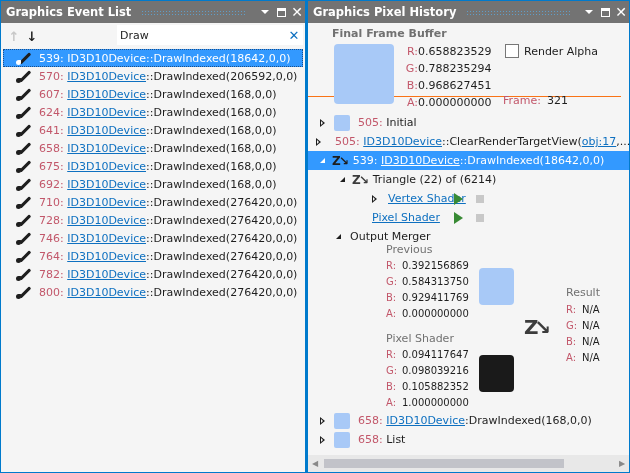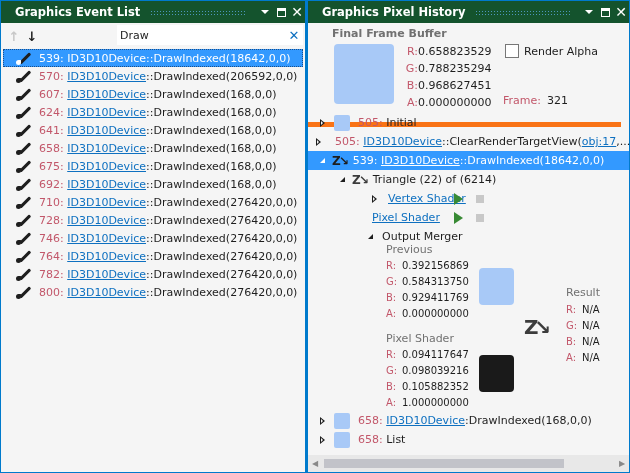--- a/index.html
+++ b/index.html
@@ -3,21 +3,21 @@
 <meta charset="utf-8">
 <style>
   * { box-sizing: border-box; margin: 0; padding: 0; }
   html, body { width: 630px; height: 473px; overflow: hidden; background: #007acc; }
   body { font-family: "DejaVu Sans", "Liberation Sans", sans-serif; font-size: 11px; color: #1e1e1e; position: relative; }
 
   .panel { position: absolute; top: 0; height: 473px; background: #f5f5f5; border: 1px solid #007acc; }
   #left { left: 0; width: 306px; }
   #right { left: 306px; width: 324px; border-left: 2px solid #007acc; }
 
-  .titlebar { height: 22px; background: #14532d; color: #fff; display: flex; align-items: center; padding-left: 14px; font-weight: bold; font-size: 11.5px; position: relative; }
+  .titlebar { height: 22px; background: #737373; color: #fff; display: flex; align-items: center; padding-left: 5px; font-weight: bold; font-size: 11.5px; position: relative; }
   .titlebar .grip { flex: 1; height: 5px; margin: 0 10px; background-image: radial-gradient(#5aa7dd 1px, transparent 1px); background-size: 3px 3px; opacity: .8; }
   .titlebar .tb-btn { width: 16px; height: 16px; display: flex; align-items: center; justify-content: center; color: #fff; font-weight: bold; cursor: pointer; }
   .tb-dropdown { width: 0; height: 0; border-left: 4px solid transparent; border-right: 4px solid transparent; border-top: 4px solid #fff; }
   .tb-max { width: 9px; height: 9px; border: 1.5px solid #fff; border-top-width: 3px; }
   .tb-close { font-size: 14px; line-height: 14px; }
 
   
   .toolbar { height: 26px; display: flex; align-items: center; padding-left: 4px; }
   .arrow-btn { width: 18px; height: 18px; display: flex; align-items: center; justify-content: center; font-size: 13px; font-weight: bold; cursor: pointer; }
   .arrow-up { color: #c8c8c8; }
@@ -32,21 +32,21 @@
   .brush { width: 16px; height: 16px; margin-right: 8px; position: relative; }
   .brush::before { content: ""; position: absolute; left: 3px; top: 7px; width: 14px; height: 2.5px; background: #1e1e1e; transform: rotate(-45deg); border-radius: 1px; }
   .brush::after { content: ""; position: absolute; left: 1px; top: 10px; width: 5px; height: 5px; background: #1e1e1e; border-radius: 50% 10% 50% 50%; }
   .selected .brush::before, .selected .brush::after { background: #fff; }
   .selected .brush::before { background: #1e1e1e; }
   .ev-num { color: #c2576a; }
   .selected .ev-num { color: #fff; }
   .ev-link { color: #0e70c0; text-decoration: underline; }
 
   
-  .ffb { position: relative; height: 104px; border-bottom: 5px solid #f97316; margin: 0 8px 0 0; }
+  .ffb { position: relative; height: 74px; border-bottom: 1px solid #f97316; margin: 0 8px 0 0; }
   .ffb-title { position: absolute; left: 24px; top: 4px; color: #717171; font-weight: bold; font-size: 11px; }
   .swatch { position: absolute; border-radius: 4px; }
   .ffb-swatch { left: 26px; top: 21px; width: 60px; height: 60px; background: #a8c9f7; }
   .rgba { position: absolute; line-height: 17px; font-size: 11px; }
   .ch { color: #c2576a; display: inline-block; width: 16px; }
   .render-alpha { position: absolute; left: 197px; top: 21px; display: flex; align-items: center; gap: 5px; cursor: pointer; }
   .cb { width: 14px; height: 14px; background: #fff; border: 1px solid #777; }
   .fp { position: absolute; left: 195px; top: 69px; line-height: 18px; }
   .fp .lab { color: #c2576a; display: inline-block; width: 44px; }
 
@@ -182,21 +182,21 @@
         </span>
       <span style="margin-left:8px;" class="tlink">Vertex Shader</span>
       <span class="play" style="left:146px;"></span>
       <span class="stop" style="left:168px;"></span>
     </div>
     <div class="trow" style="padding-left:64px;">
       <span class="tlink">Pixel Shader</span>
       <span class="play" style="left:146px;"></span>
       <span class="stop" style="left:168px;"></span>
     </div>
-    <div class="trow" style="padding-left:56px;">
+    <div class="trow" style="padding-left:24px;">
       <span class="exp">
           <span class="exp-open"></span>
         </span>
       <span style="margin-left:6px;">Output Merger</span>
     </div>
   </div>
 
   <span class="om-label" style="left:78px; top:242px;">Previous</span>
   <div class="om-vals" style="left:78px; top:257px;">
     <div><span class="ch">R:</span><span>0.392156869</span></div>

